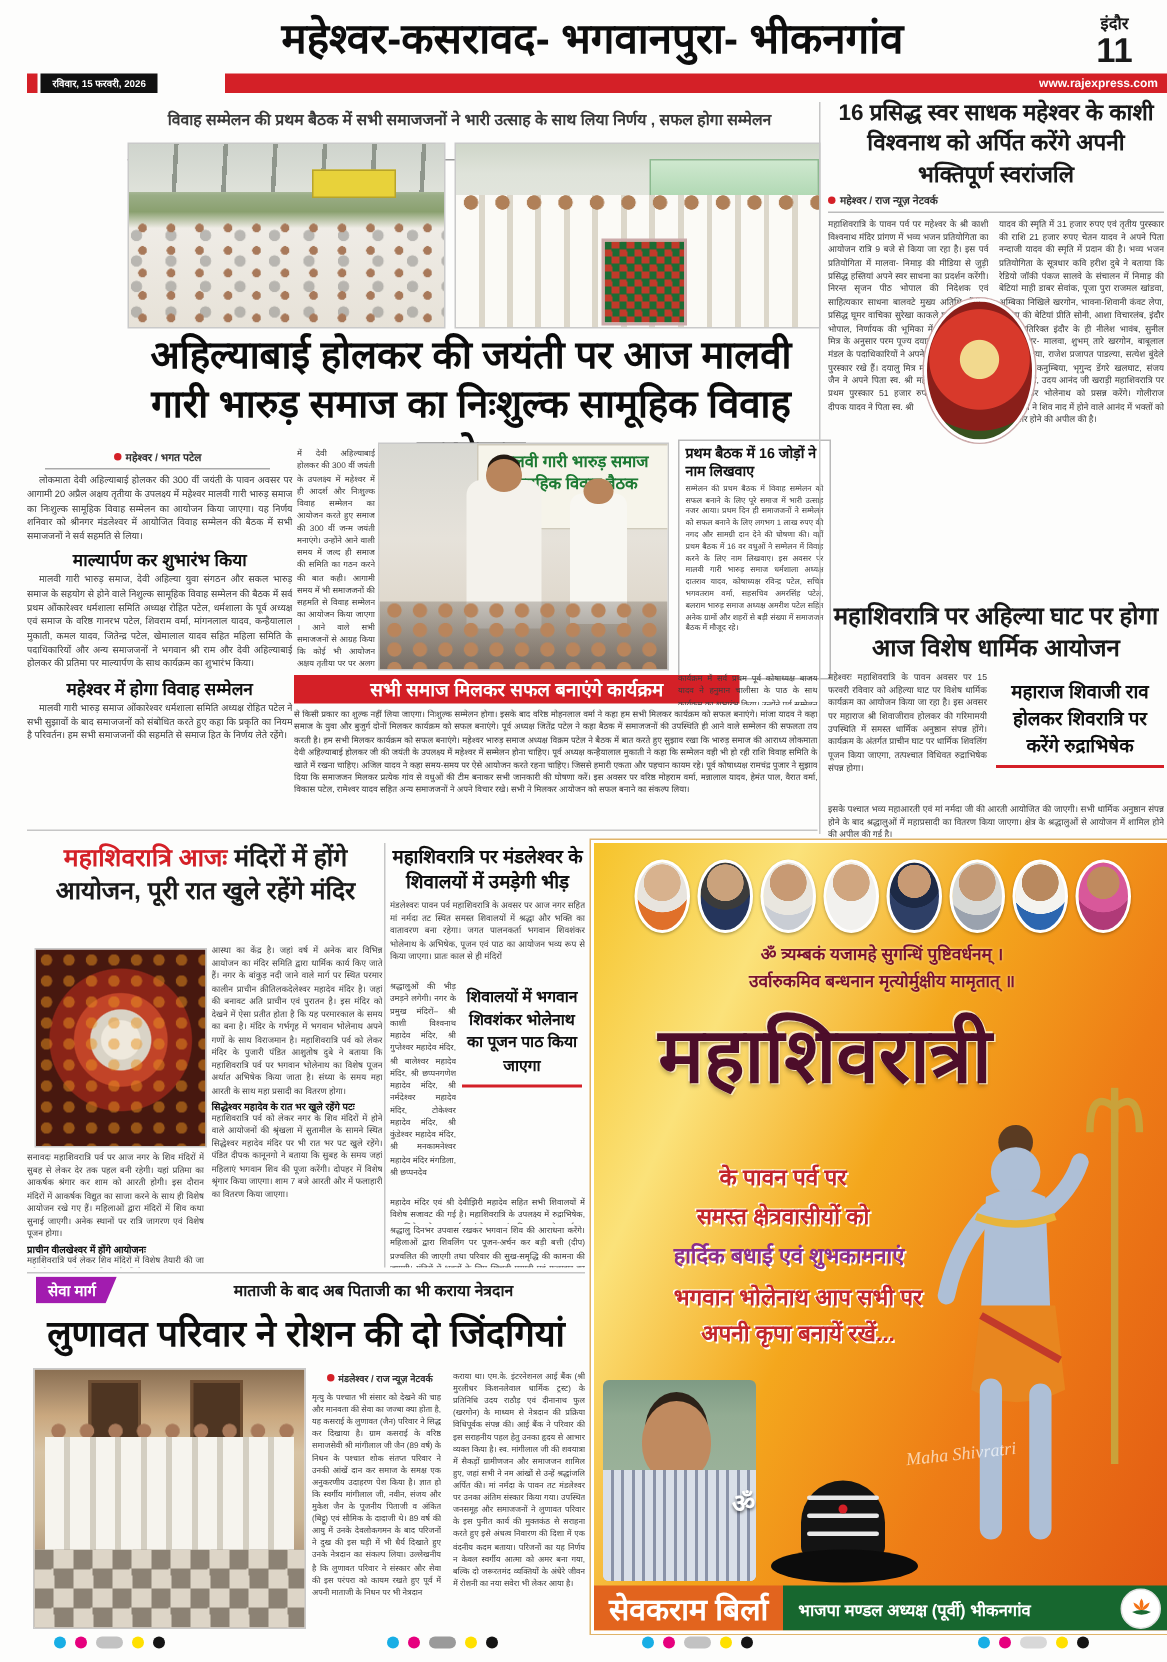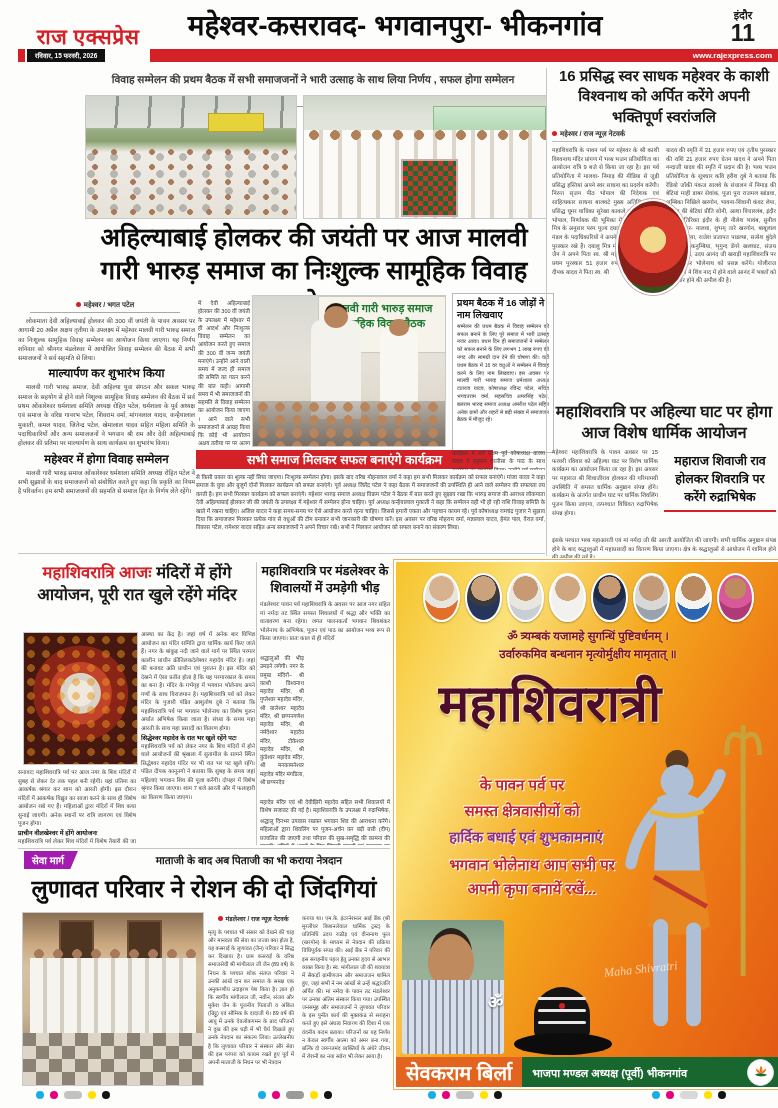--- a/index.html
+++ b/index.html
@@ -142,21 +142,20 @@
 
   .regdots{position:absolute;top:1091px;display:flex;gap:6px;align-items:center;}
   .dot{width:8px;height:8px;border-radius:50%;}
   .dot.pill{width:18px;border-radius:4px;}
 </style>
 </head>
 <body>
 
 <div class="page">
 
-  <div class="abs paper-name">राज एक्सप्रेस</div>
   <div class="abs edition-title">महेश्वर-कसरावद- भगवानपुरा- भीकनगांव</div>
   <div class="abs mast-city">इंदौर</div>
   <div class="abs mast-page">11</div>
   <div class="abs date-chip">
     <span class="date-sq"></span>
     <span class="date-box">रविवार, 15 फरवरी, 2026</span>
   </div>
   <div class="abs red-bar">
     <span>www.rajexpress.com</span>
   </div>
@@ -232,20 +231,21 @@
   </div>
   <div class="abs" style="left:18px;top:768px;width:118px;height:77px;overflow:hidden;">
     <div class="tiny" style="font-size:5.7px;">सनावदः महाशिवरात्रि पर्व पर आज नगर के शिव मंदिरों में सुबह से लेकर देर तक पहल बनी रहेगी। यहां प्रतिमा का आकर्षक श्रंगार कर शाम को आरती होगी। इस दौरान मंदिरों में आकर्षक विद्युत का साजा करने के साथ ही विशेष आयोजन रखे गए हैं। महिलाओं द्वारा मंदिरों में शिव कथा सुनाई जाएगी। अनेक स्थानों पर रात्रि जागरण एवं विशेष पूजन होगा।</div>
     <div class="inline-bold">प्राचीन वीलखेश्वर में होंगे आयोजनः</div>
     <div class="tiny" style="font-size:5.7px;">महाशिवरात्रि पर्व लेकर शिव मंदिरों में विशेष तैयारी की जा रही है। इस दौरान मंदिर को विशेष साज-सज्जा कर आकर्षक विद्युत सज्जा की गई है। नगर में यह एक ऐसा मंदिर है। जो परमार काल से श्रद्धालुओं की आस्था का केंद्र है।</div>
   </div>
 
   <div class="abs sc-headline">महाशिवरात्रि पर मंडलेश्वर के शिवालयों में उमड़ेगी भीड़</div>
   <div class="abs tiny" style="left:260px;top:600px;width:130px;height:52px;font-size:5.7px;">मंडलेश्वरः पावन पर्व महाशिवरात्रि के अवसर पर आज नगर सहित मां नर्मदा तट स्थित समस्त शिवालयों में श्रद्धा और भक्ति का वातावरण बना रहेगा। जगत पालनकर्ता भगवान शिवशंकर भोलेनाथ के अभिषेक, पूजन एवं पाठ का आयोजन भव्य रूप से किया जाएगा। प्रातः काल से ही मंदिरों</div>
   <div class="abs tiny" style="left:260px;top:654px;width:44px;height:140px;font-size:5.5px;">श्रद्धालुओं की भीड़ उमड़ने लगेगी। नगर के प्रमुख मंदिरों– श्री काशी विश्वनाथ महादेव मंदिर, श्री गुप्तेश्वर महादेव मंदिर, श्री बालेश्वर महादेव मंदिर, श्री छप्पनगणेश महादेव मंदिर, श्री नर्मदेश्वर महादेव मंदिर, टोकेश्वर महादेव मंदिर, श्री कुंडेश्वर महादेव मंदिर, श्री मनकामनेश्वर महादेव मंदिर मंगडिला, श्री छप्पनदेव</div>
+  <div class="abs inset-quote" style="left:308px;top:658px;width:80px;font-size:10.5px;line-height:1.45;">शिवालयों में भगवान शिवशंकर भोलेनाथ का पूजन पाठ किया जाएगा</div>
   <div class="abs tiny" style="left:260px;top:798px;width:130px;height:18px;font-size:5.5px;">महादेव मंदिर एवं श्री देवीझिरी महादेव सहित सभी शिवालयों में विशेष सजावट की गई है। महाशिवरात्रि के उपलक्ष्य में रुद्राभिषेक, दुग्धाभिषेक, बेलपत्र अर्पण, मंत्रोच्चार एवं रात्रि जागरण के कार्यक्रम आयोजित होंगे।</div>
   <div class="abs tiny" style="left:260px;top:817px;width:130px;height:28px;font-size:5.5px;">श्रद्धालु दिनभर उपवास रखकर भगवान शिव की आराधना करेंगे। महिलाओं द्वारा शिवलिंग पर पूजन-अर्चन कर बड़ी बत्ती (दीप) प्रज्वलित की जाएगी तथा परिवार की सुख-समृद्धि की कामना की जाएगी। मंदिरों में भक्तों के लिए खिचड़ी प्रसादी एवं फलाहार का वितरण भी किया जाएगा। प्रशासन एवं मंदिर समितियों द्वारा व्यवस्थाओं को सुचारू बनाए रखने के लिए आवश्यक इंतजाम किए गए हैं। नगर में महाशिवरात्रि को लेकर श्रद्धालुओं में विशेष उत्साह देखा जा रहा है तथा संपूर्ण क्षेत्र 'हर-हर महादेव' के जयघोष से गुंजायमान रहेगा।</div>
 
   <div class="abs r1-headline">16 प्रसिद्ध स्वर साधक महेश्वर के काशी विश्वनाथ को अर्पित करेंगे अपनी भक्तिपूर्ण स्वरांजलि</div>
   <div class="abs byline r-byline">
     <span class="bullet"></span>
     <span>महेश्वर / राज न्यूज़ नेटवर्क</span>
   </div>
   <div class="abs tiny" style="left:552px;top:146px;width:107px;height:250px;font-size:5.8px;">महाशिवरात्रि के पावन पर्व पर महेश्वर के श्री काशी विश्वनाथ मंदिर प्रांगण में भव्य भजन प्रतियोगिता का आयोजन रात्रि 9 बजे से किया जा रहा है। इस पर्व प्रतियोगिता में मालवा- निमाड़ की मीडिया से जुड़ी प्रसिद्ध हस्तियां अपने स्वर साधना का प्रदर्शन करेंगी। निरन्त सृजन पीठ भोपाल की निदेशक एवं साहित्यकार साधना बालवटे मुख्य अतिथि होंगी । प्रसिद्ध घूमर वाचिका सुरेखा काकले एवं डा. रनजीत भोपाल, निर्णायक की भूमिका में रहेंगे। श्री दयालु मित्र के अनुसार परम पूज्य दयालु गुरु ने बताया कि मंडल के पदाधिकारियों ने अपने पिताजी की स्मृति में पुरस्कार रखे हैं। दयालु मित्र मंडल के अध्यक्ष हेमंत जैन ने अपने पिता स्व. श्री महेश जैन की स्मृति में प्रथम पुरस्कार 51 हजार रुपए, द्वितीय पुरस्कार दीपक यादव ने पिता स्व. श्री</div>
   <div class="abs tiny" style="left:666px;top:146px;width:110px;height:250px;font-size:5.8px;">यादव की स्मृति में 31 हजार रुपए एवं तृतीय पुरस्कार की राशि 21 हजार रुपए चेतन यादव ने अपने पिता नन्दाजी यादव की स्मृति में प्रदान की है। भव्य भजन प्रतियोगिता के सूत्रधार कवि हरीश दुबे ने बताया कि रेडियो जॉकी पंकज सालवे के संचालन में निमाड़ की बेटियां माही डाबर सेवांक, पूजा पुरा राजमल खांडवा, अम्बिका निखिले खरगोन, भावना-शिवानी कंवट लेपा, मालवा की बेटियां प्रीति सोनी, आशा विचारलंब, इंदौर इनके अतिरिक्त इंदौर के ही नीलेश भावंब, सुनील पंवार आगर- मालवा, शुभम् तारे खरगोन, बाबूलाल परिहार नटिया, राजेश प्रजापत पाडल्या, सत्येश बुंदेले एवं मंडली कनुम्बिया, भृगुन्द डेंगरे खलघाट, संजय डाबर टीकरी, उदय आनंद जी खराड़ी महाशिवरात्रि पर जागरण कर भोलेनाथ को प्रसन्न करेंगे। गोलीराज कमिल श्री ने शिव नाद में होने वाले आनंद में भक्तों को रसविभोर होने की अपील की है।</div>

